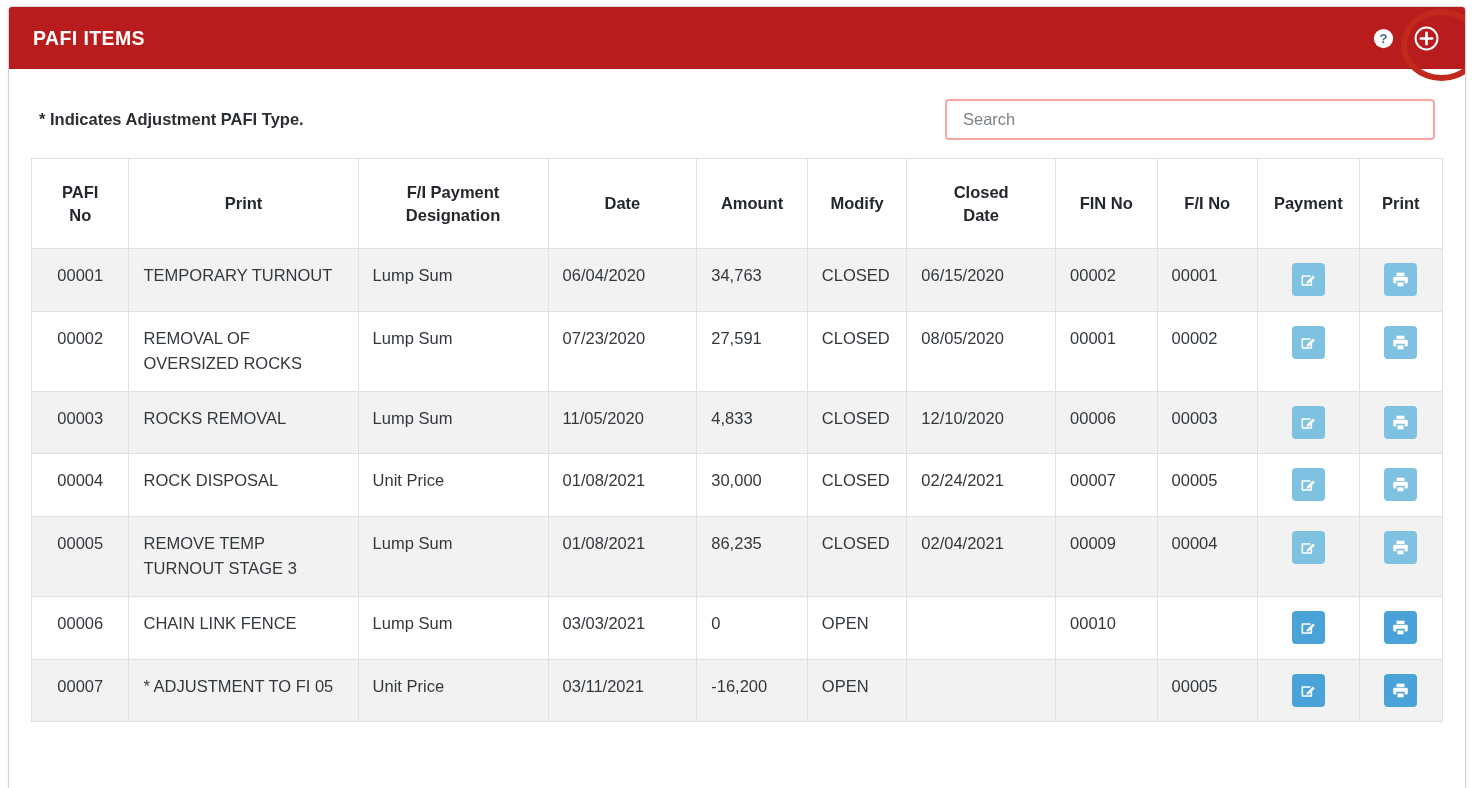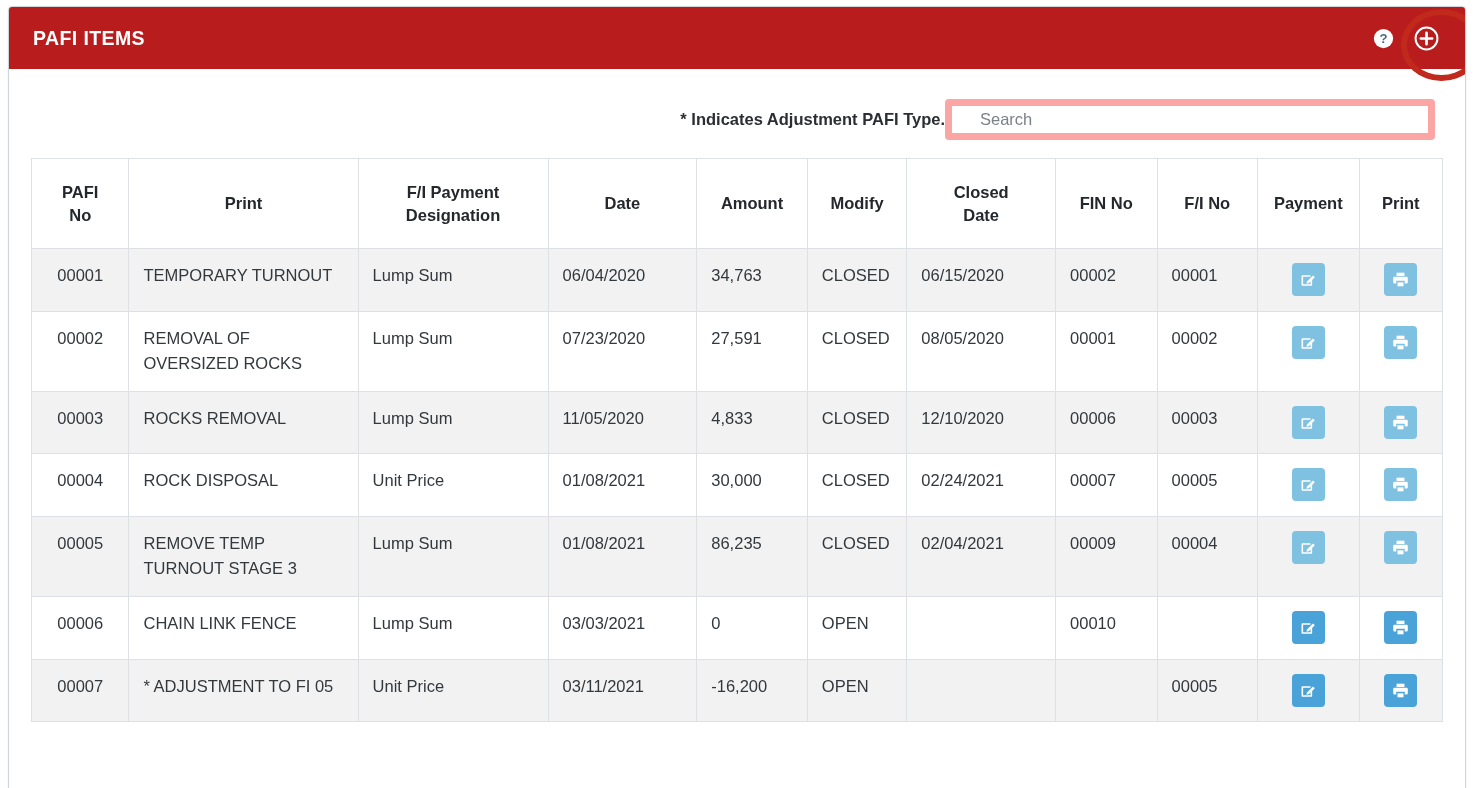--- a/index.html
+++ b/index.html
@@ -76,38 +76,38 @@
   }
 
   
   .panel-body {
     padding: 0 22px;
     box-sizing: border-box;
   }
   .toolbar-row {
     display: flex;
     align-items: center;
-    justify-content: flex-end;
+    justify-content: space-between;
     padding: 30px 8px 18px 8px;
   }
   .note-text {
     font-size: 16.5px;
     font-weight: bold;
     color: #2b2f33;
   }
   .search-input {
     width: 490px;
     height: 41px;
-    border: 7px solid #fca5a5;
+    border: 2px solid #fca5a5;
     border-radius: 4px;
     background: #ffffff;
     font-family: "Liberation Sans", sans-serif;
     font-size: 16.5px;
     color: #42474d;
-    padding: 0 28px;
+    padding: 0 16px;
     box-sizing: border-box;
     outline: none;
   }
   .search-input::placeholder { color: #7b8288; }
 
   
   table.pafi-table {
     width: 100%;
     border-collapse: collapse;
     table-layout: fixed;

